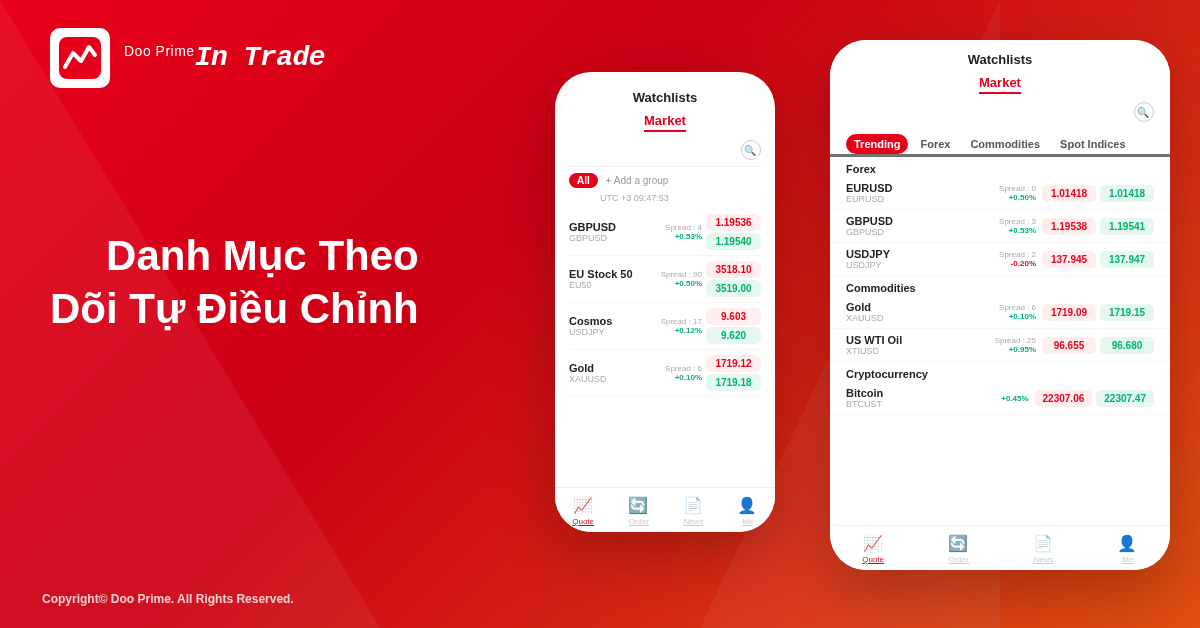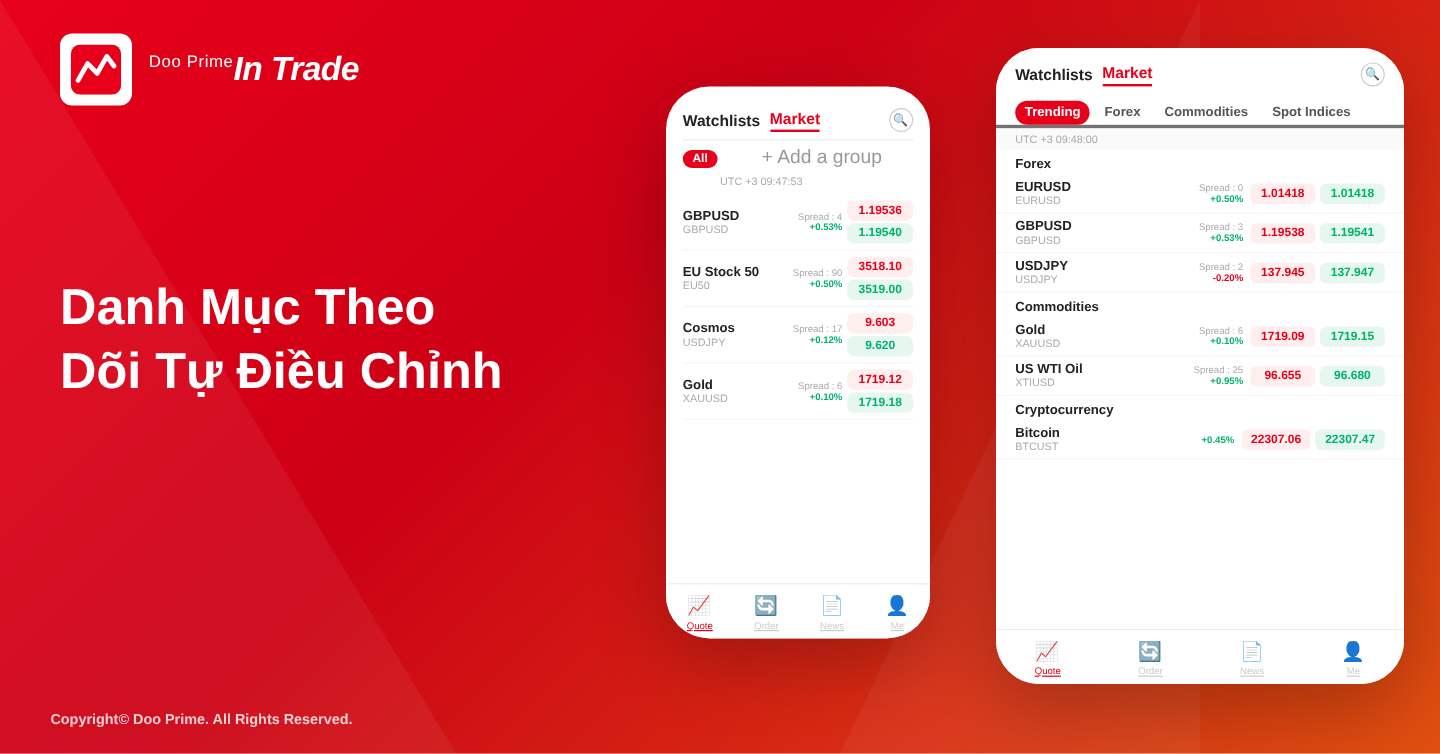--- a/index.html
+++ b/index.html
@@ -53,36 +53,38 @@
       font-size: 14px;
       font-weight: 400;
       letter-spacing: 0.5px;
     }
     .brand-intrade {
       color: white;
       font-size: 28px;
       font-weight: 700;
       line-height: 1.1;
       letter-spacing: -0.5px;
+      font-family: Liberation Mono, monospace;
     }
     .brand-intrade span {
       font-style: italic;
     }
 
     
     .headline {
       position: absolute;
       left: 50px;
       top: 230px;
     }
     .headline h1 {
       color: white;
       font-size: 42px;
       font-weight: 800;
       line-height: 1.25;
+      text-align: right;
     }
 
     
     .copyright {
       position: absolute;
       bottom: 22px;
       left: 42px;
       color: rgba(255,255,255,0.8);
       font-size: 12px;
       font-weight: bold;
@@ -115,20 +117,21 @@
       top: 40px;
       left: 830px;
     }
 
     
     .phone-header {
       display: flex;
       align-items: center;
       gap: 8px;
       padding-bottom: 6px;
+      flex-direction: column;
     }
     .phone-header-title {
       font-size: 13px;
       font-weight: 600;
       color: #222;
     }
     .phone-header-title.active {
       color: #e8001a;
       border-bottom: 2px solid #e8001a;
       padding-bottom: 2px;
@@ -159,23 +162,22 @@
     }
     .tag-all {
       background: #e8001a;
       color: white;
       font-size: 10px;
       font-weight: 600;
       padding: 2px 8px;
       border-radius: 10px;
     }
     .add-group {
-      font-size: 16px;
+      font-size: 10px;
       color: #999;
-      margin-left: 29px;
     }
 
     
     .utc-time {
       font-size: 9px;
       color: #aaa;
       margin-bottom: 6px;
       margin-left: 31px;
     }
 
@@ -505,21 +507,20 @@
     </div>
   </div>
 
   <div class="rp-nav-tabs">
     <span class="rp-tab active">Trending</span>
     <span class="rp-tab">Forex</span>
     <span class="rp-tab">Commodities</span>
     <span class="rp-tab">Spot Indices</span>
   </div>
 
-  <div class="rp-utc">UTC +3 09:48:00</div>
 
   <div class="rp-scroll">
 
     <div class="rp-section-title">Forex</div>
     <div class="rp-item">
       <div class="rp-name">
         <div class="sym">EURUSD</div>
         <div class="cod">EURUSD</div>
       </div>
       <div class="rp-prices">

